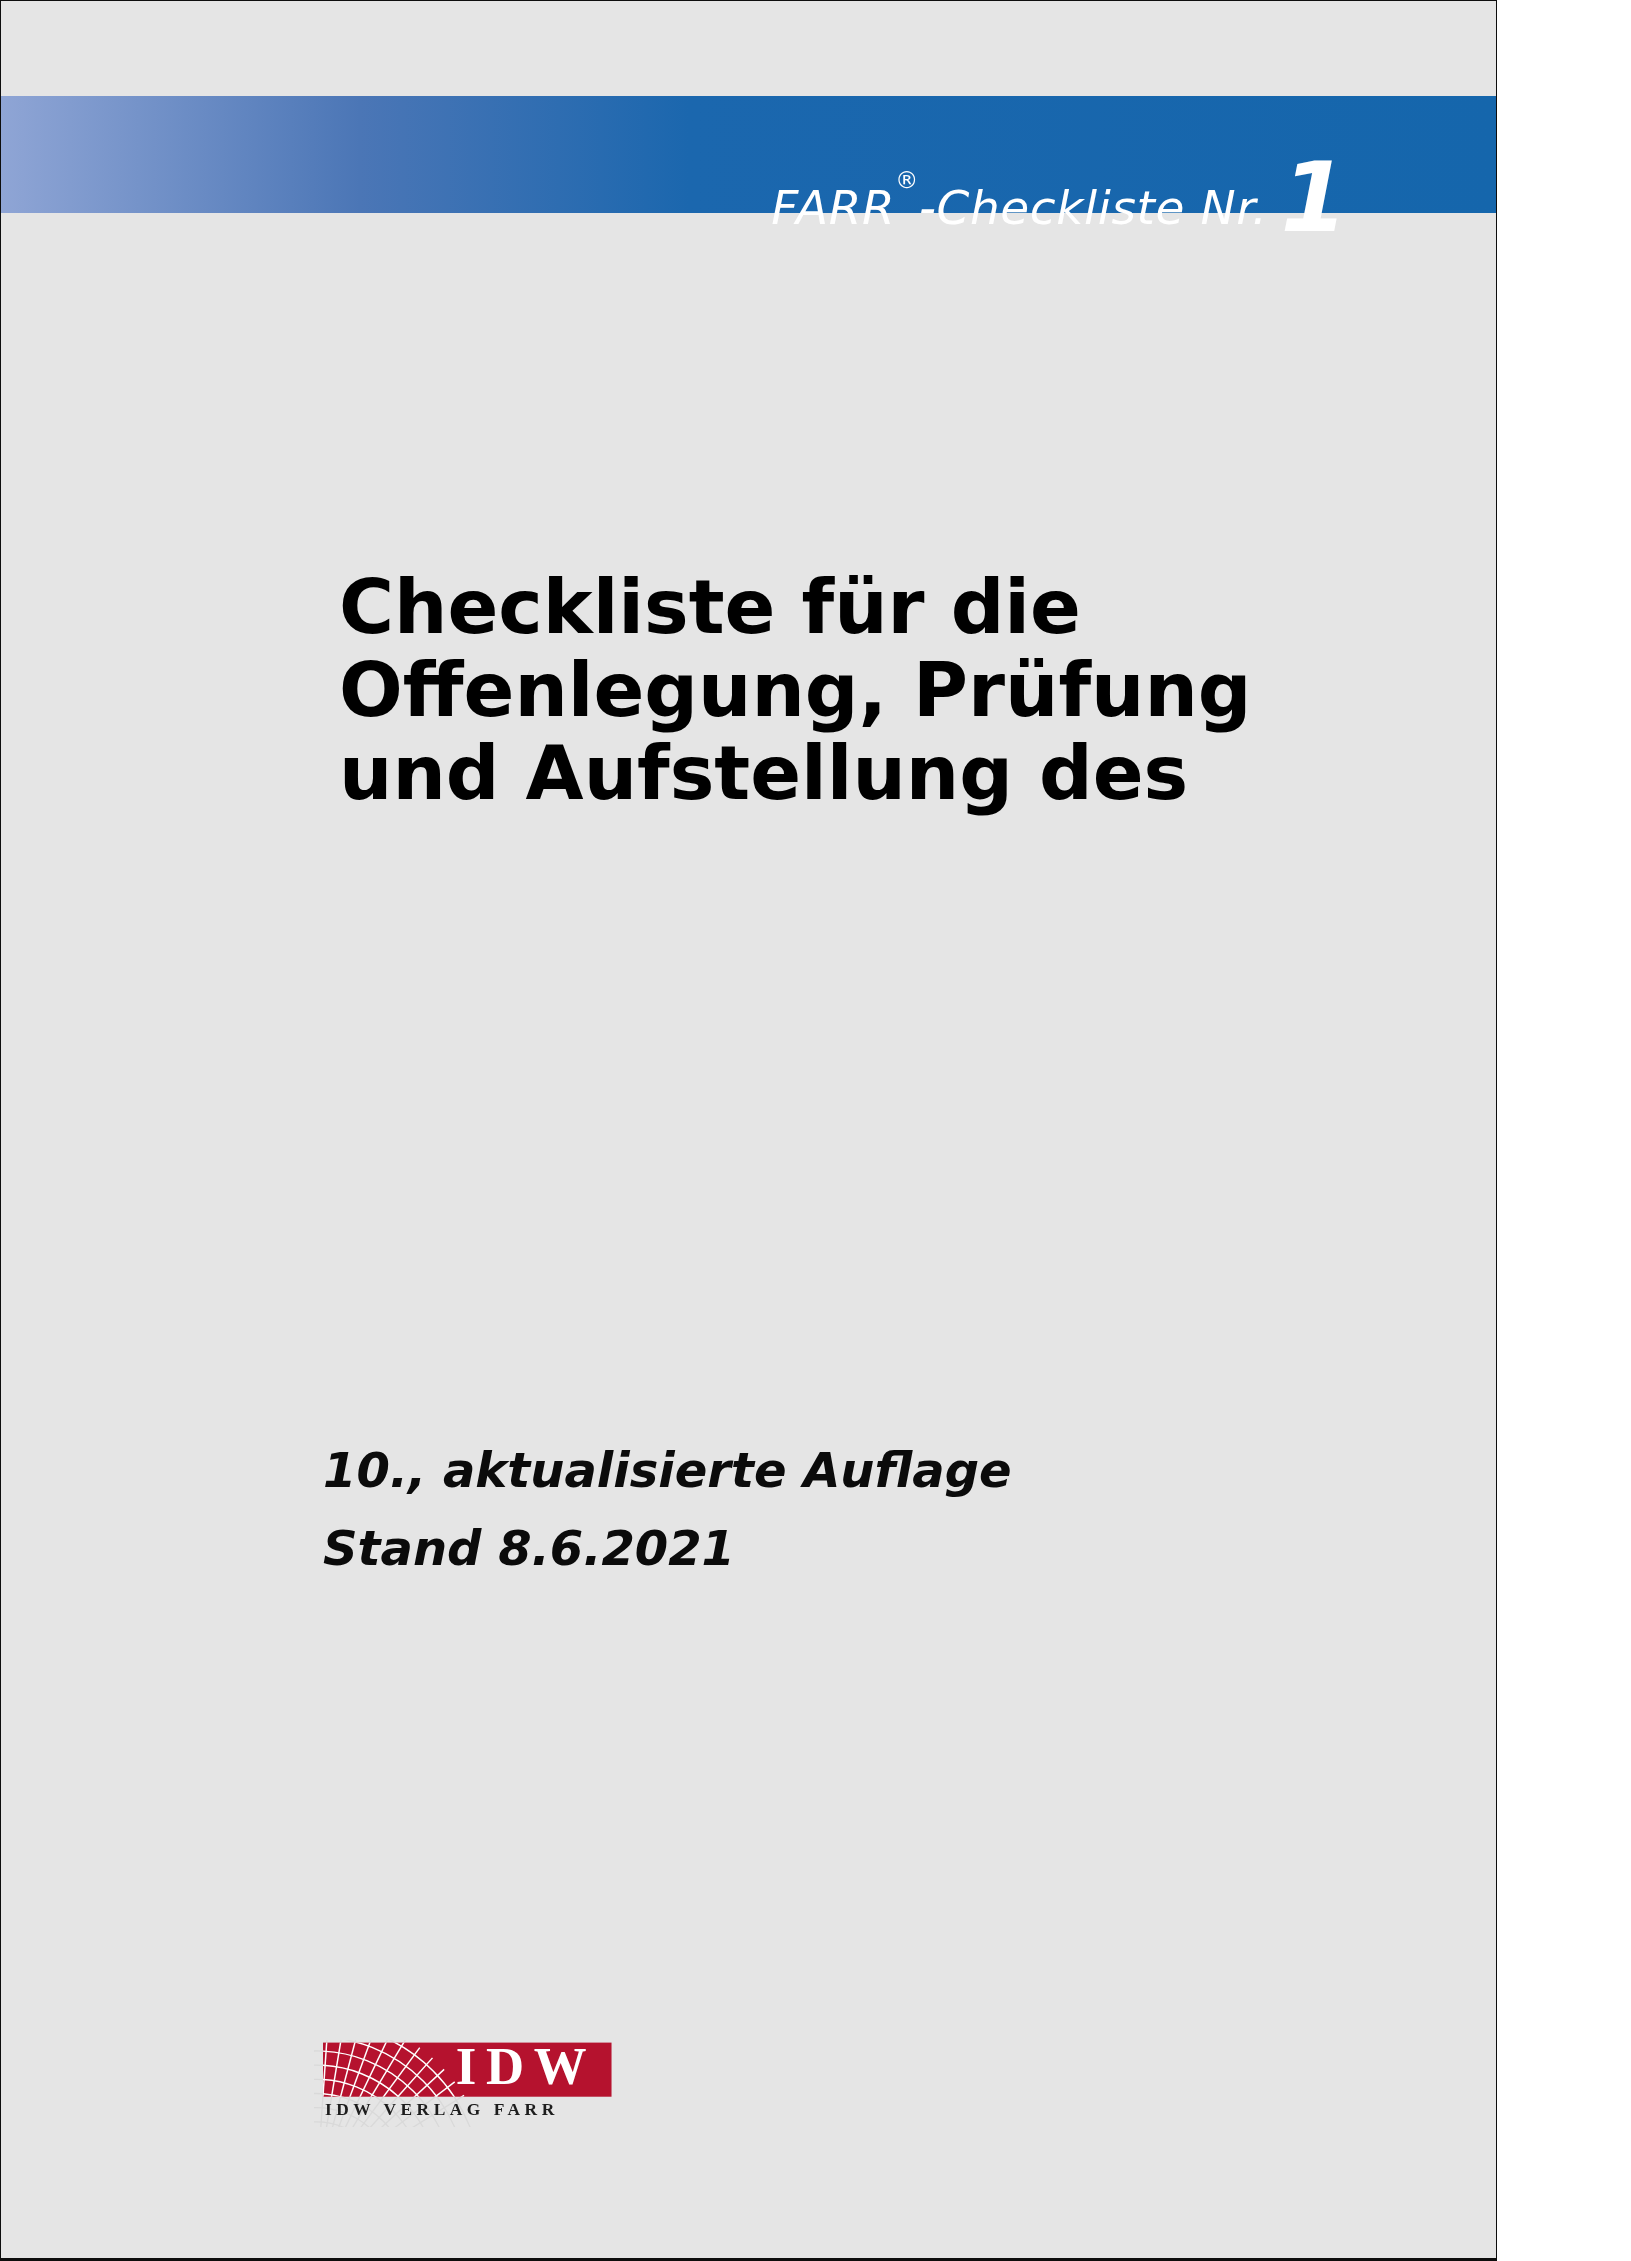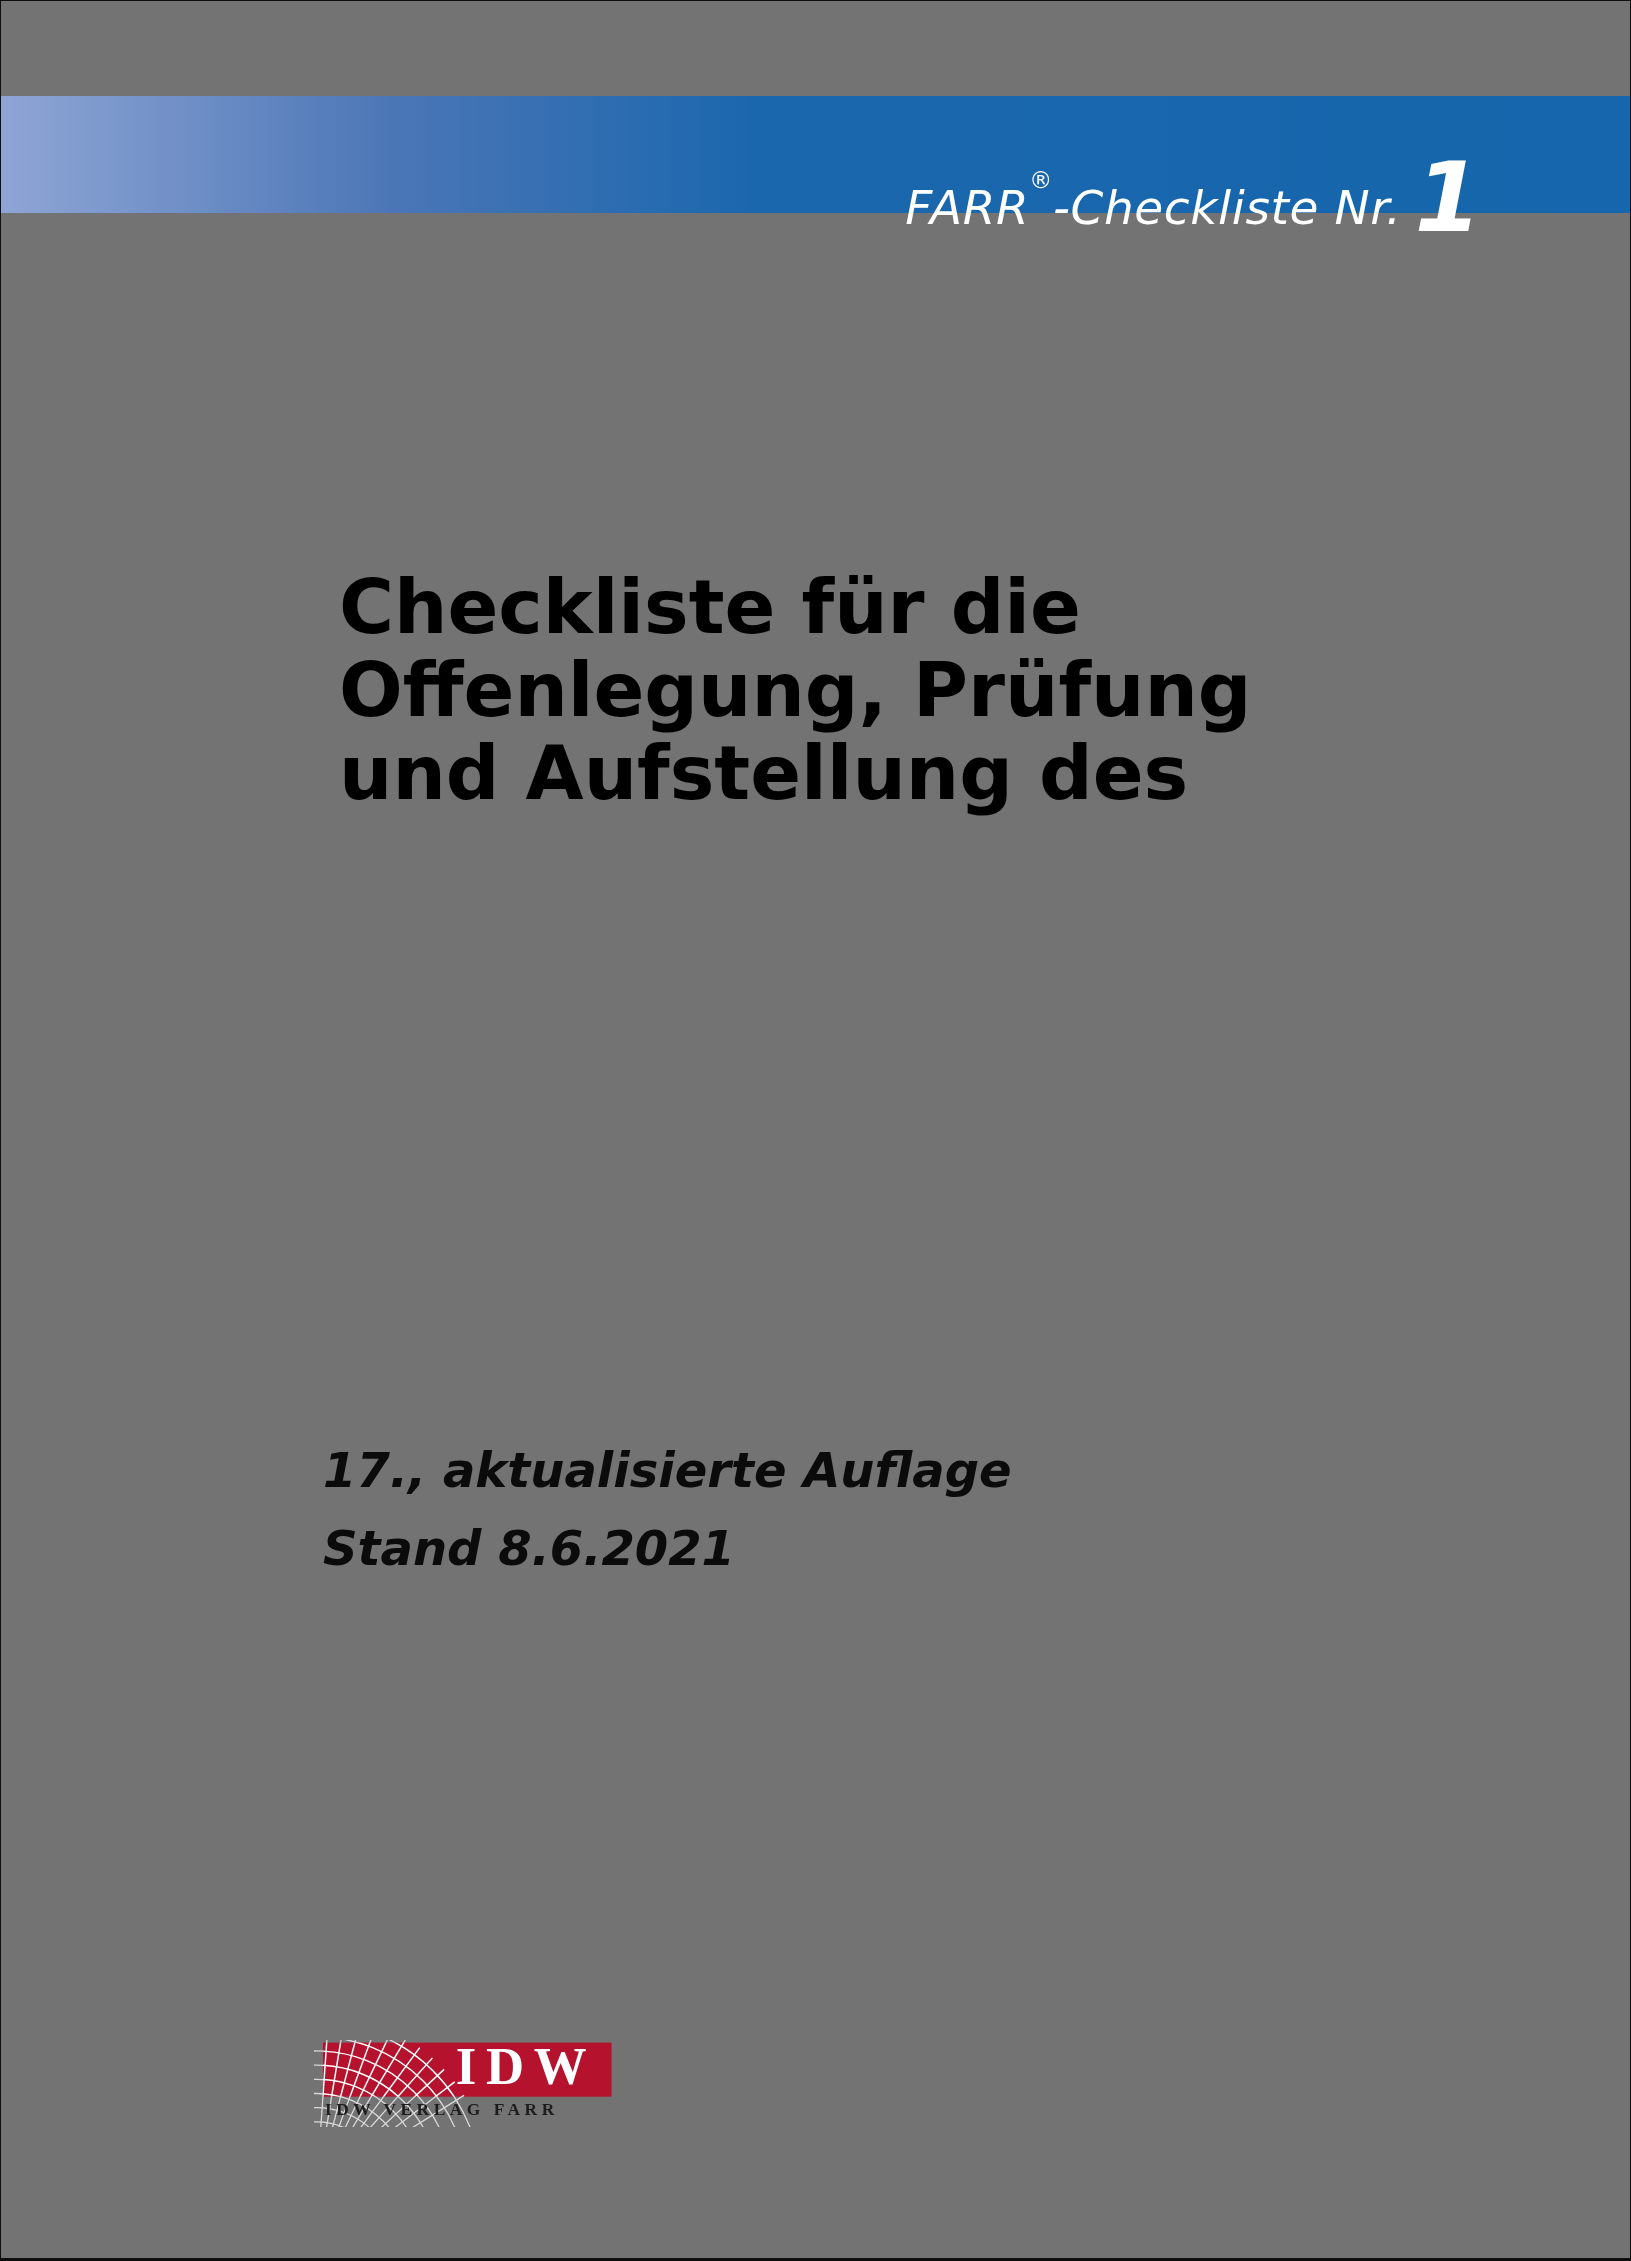--- a/index.html
+++ b/index.html
@@ -1,20 +1,20 @@
 <!DOCTYPE html>
 <html style="font-size:10.3px"><head>
 <meta charset="utf-8">
 <style>
   html,body{margin:0;padding:0;background:#ffffff;}
   .page{
     position:relative;
-    width:1631px;height:2261px;
+    width:1497px;height:2261px;
     box-sizing:border-box;
-    background:#737373;
+    background:#e5e5e5;
     border:1.9px solid #0d0d0d;
     border-bottom-width:3.2px;
     overflow:hidden;
     font-family:"DejaVu Sans","Liberation Sans",sans-serif;
   }
   
   .band{
     position:absolute;left:0;right:0;top:95px;height:117px;
     background:linear-gradient(90deg,#8fa5d5 0%,#4b76b6 24%,#1b67ae 46%,#1566ac 100%);
   }
@@ -69,21 +69,21 @@
   </div>
 
 
   <div class="booktitle">
     <div>Checkliste für die</div>
     <div>Offenlegung, Prüfung</div>
     <div>und Aufstellung des</div>
   </div>
 
   <div class="edition">
-    <div>17., aktualisierte Auflage</div>
+    <div>10., aktualisierte Auflage</div>
     <div>Stand 8.6.2021</div>
   </div>
 
   <svg class="logo-svg" width="322" height="87" viewBox="0 0 500 135">
     <defs>
       <clipPath id="logoclip">
           <rect x="14" y="4" width="448" height="84"></rect>
         </clipPath>
     </defs>
 

